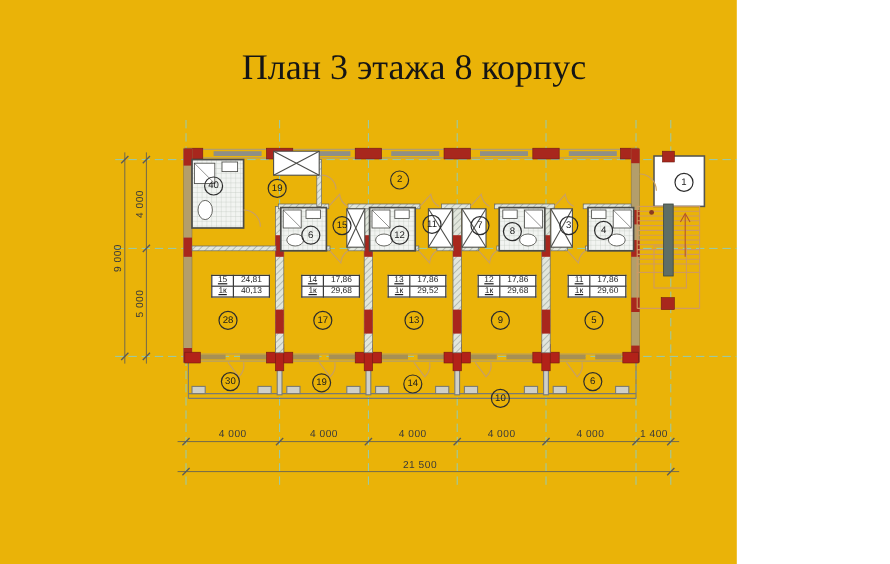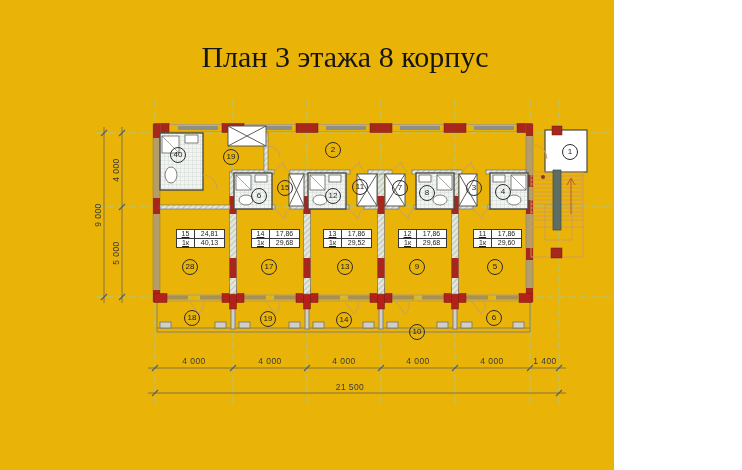--- a/index.html
+++ b/index.html
@@ -345,21 +345,21 @@
   <div class="roomlbl" style="left:427px;top:193px">8</div>
   <div class="roomlbl" style="left:474px;top:188px">3</div>
   <div class="roomlbl" style="left:503px;top:192px">4</div>
 
   <div class="roomlbl" style="left:190px;top:267px">28</div>
   <div class="roomlbl" style="left:269px;top:267px">17</div>
   <div class="roomlbl" style="left:345px;top:267px">13</div>
   <div class="roomlbl" style="left:417px;top:267px">9</div>
   <div class="roomlbl" style="left:495px;top:267px">5</div>
 
-  <div class="roomlbl" style="left:192px;top:318px">18</div>
+  <div class="roomlbl" style="left:192px;top:318px">30</div>
   <div class="roomlbl" style="left:268px;top:319px">19</div>
   <div class="roomlbl" style="left:344px;top:320px">14</div>
   <div class="roomlbl" style="left:417px;top:332px">10</div>
   <div class="roomlbl" style="left:494px;top:318px">6</div>
 
   <table class="areatbl" style="left:176px;top:229px">
     <tbody>
         <tr>
           <td class="c1">15</td>
         <td class="c2">24,81</td>

